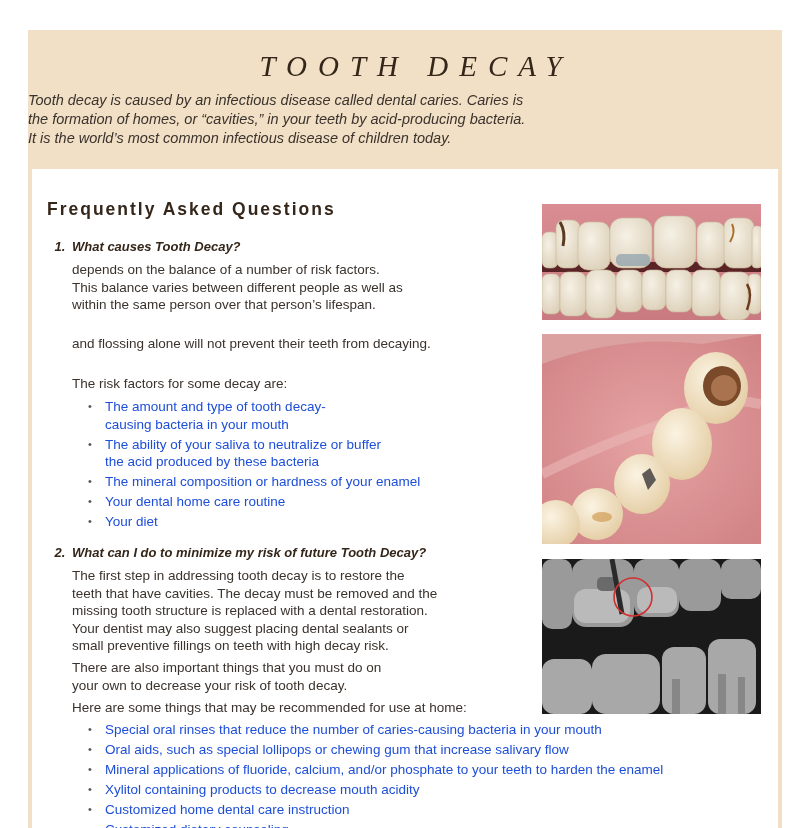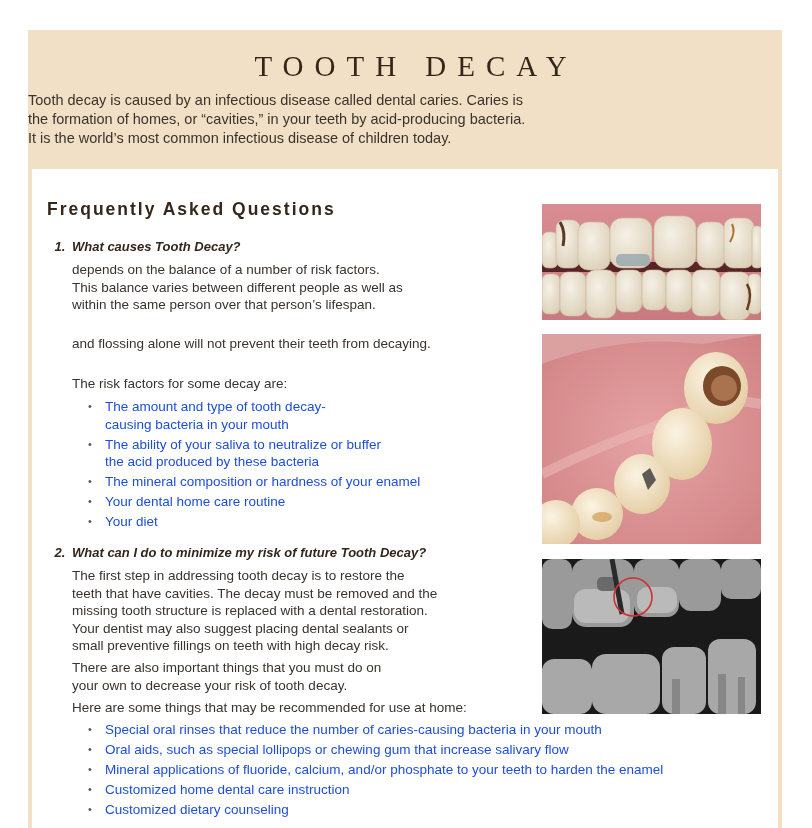--- a/index.html
+++ b/index.html
@@ -1,20 +1,20 @@
 <!DOCTYPE html>
 <html><head>
 <meta charset="utf-8">
 <style>
   html, body { margin: 0; padding: 0; background: #ffffff; }
   body { width: 812px; height: 828px; overflow: hidden; position: relative;
          font-family: "Liberation Sans", "DejaVu Sans", sans-serif; color: #3a322c; }
   .frame { position: absolute; left: 28px; top: 30px; width: 754px; height: 830px;
            background: #f1e0c6; }
-  .header { position: absolute; left: 0; top: 0; width: 754px; height: 139px; text-align: center; }
+  .header { position: absolute; left: 0; top: 0; width: 754px; height: 139px; text-align: center; font-style: italic; }
   .title { position: absolute; top: 20px; left: 0; width: 100%; text-align: center;
            font-family: "Liberation Serif", "DejaVu Serif", serif; font-size: 29px;
            letter-spacing: 11px; color: #35261a; font-weight: normal; margin: 0; padding-left: 11px; }
   .intro { position: absolute; top: 61px; left: 0; width: 100%; text-align: left;
            font-size: 14.5px; line-height: 19px; color: #3a322c; }
   .intro div { white-space: nowrap; }
   .panel { position: absolute; left: 4px; top: 139px; width: 746px; height: 700px; background: #ffffff; }
   .faq-title { position: absolute; left: 15px; top: 30px; font-size: 17.5px; font-weight: bold;
                letter-spacing: 2px; color: #35261a; margin: 0; }
   .q { position: absolute; left: 16px; font-size: 13px; font-weight: bold; font-style: italic;
@@ -87,20 +87,21 @@
       <div>There are also important things that you must do on</div>
       <div>your own to decrease your risk of tooth decay.</div>
     </div>
     <div class="p" style="top:530px">
       <div>Here are some things that may be recommended for use at home:</div>
     </div>
     <ul class="bullets" style="top:552px">
       <li>Special oral rinses that reduce the number of caries-causing bacteria in your mouth</li>
       <li>Oral aids, such as special lollipops or chewing gum that increase salivary flow</li>
       <li>Mineral applications of fluoride, calcium, and/or phosphate to your teeth to harden the enamel</li>
+      <li>Xylitol containing products to decrease mouth acidity</li>
       <li>Customized home dental care instruction</li>
       <li>Customized dietary counseling</li>
     </ul>
 
     <div class="img" style="top:35px;height:116px">
       <svg width="219" height="116" viewBox="0 0 219 116">
         <defs>
           <linearGradient id="gum1" x1="0" y1="0" x2="0" y2="1">
             <stop offset="0" stop-color="#d98d93"></stop>
               <stop offset="1" stop-color="#c97a80"></stop>

